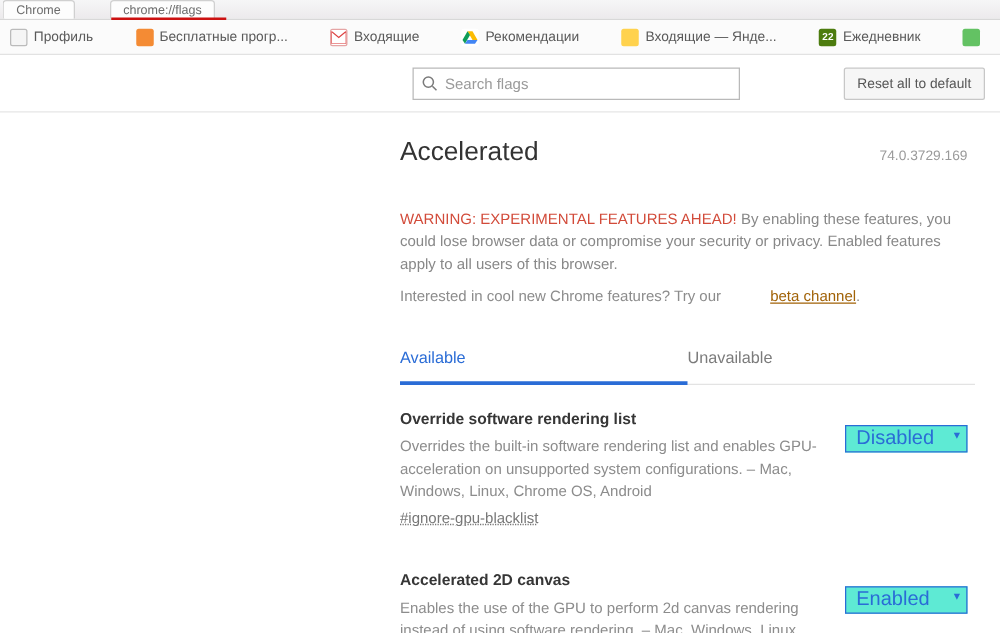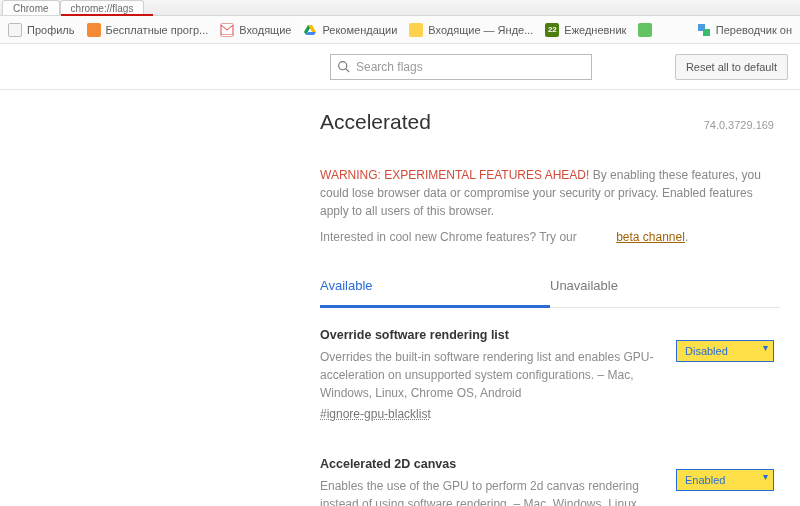--- a/index.html
+++ b/index.html
@@ -1,23 +1,23 @@
 <!DOCTYPE html>
 <html><head>
 <meta charset="utf-8">
 <style>
   * { box-sizing: border-box; margin: 0; padding: 0; }
   body { font-family: "Segoe UI", Arial, sans-serif; font-size: 13px; color: #333; background: #fff; width: 800px; }
   
   .tab-bar { height: 16px; background: linear-gradient(#f6f6f7,#eceaec); border-bottom: 1px solid #d8d8d8; display:flex; align-items:flex-end; padding-left:2px;}
   .tab { height: 15px; background:#fdfdfd; border:1px solid #d0d0d0; border-bottom:none; border-top-left-radius:3px; border-top-right-radius:3px; padding:0 10px; font-size:10px; color:#6b6b6b; display:flex; align-items:center; }
-  .tab.underlined { position:relative; }
+  .tab.underlined { position:relative;margin-left:28px; }
   .tab.underlined::after { content:""; position:absolute; left:0; right:-10px; bottom:-1px; height:2px; background:#c11; }
   
-  .bookmarks { height: 28px; display:flex; align-items:center; gap:12px; padding:0 8px; border-bottom:1px solid #e2e2e2; background:#fbfbfb; font-size:11px; color:#5a5a5a; overflow:hidden;}
+  .bookmarks { height: 28px; display:flex; align-items:center; gap:34px; padding:0 8px; border-bottom:1px solid #e2e2e2; background:#fbfbfb; font-size:11px; color:#5a5a5a; overflow:hidden;}
   .bm { display:flex; align-items:center; gap:5px; white-space:nowrap; }
   .ic { width:14px; height:14px; border-radius:2px; display:flex; align-items:center; justify-content:center; font-size:8px; font-weight:bold; color:#fff; }
   .ic.doc{background:#f5f5f5;border:1px solid #bbb;}
   .ic.rss{background:#f48b34;}
   .ic.gm{background:#fff;border:1px solid #e5a5a5;}
   .ic.gm svg{width:12px;height:10px;}
   .ic.gd{background:#fff;}
   .ic.ym{background:#ffd24d;}
   .ic.cal{background:#4d7c0f;}
   .ic.sq{background:#63c263;}
@@ -39,21 +39,21 @@
   .interest a{ color:#a16207; text-decoration:underline;margin-left:36px;}
   
   .tabs{ display:flex; border-bottom:1px solid #e3e3e3; margin-top:24px;}
   .tabs .t{ flex:1; padding:10px 0 12px; font-size:13px; color:#7b7b7b;}
   .tabs .t.active{ color:#2a6cd6; border-bottom:3px solid #2a6cd6; margin-bottom:-1px;}
   
   .flag{ display:flex; gap:14px; padding:18px 6px 14px 0; }
   .flag .left{ flex:1; font-size:12px; color:#8c8c8c; line-height:1.5;}
   .flag .left .nm{ color:#363636; font-size:12.5px; font-weight:600; display:block; margin-bottom:3px;}
   .flag .left .hash{ color:#777; text-decoration:underline dotted; margin-top:3px; display:inline-block;}
-  .sel{ width:98px; height:22px; border:1px solid #2a6cd6; color:#2a6cd6; background:#fde047; font-size:11px; padding:0 20px 0 8px; appearance:none; position:relative; margin-top:14px;}
+  .sel{ width:98px; height:22px; border:1px solid #2a6cd6; color:#2a6cd6; background:#5eead4; font-size:16px; padding:0 20px 0 8px; appearance:none; position:relative; margin-top:14px;}
   .sel-wrap{position:relative; align-self:flex-start;}
   .sel-wrap::after{content:"▾"; position:absolute; right:6px; top:16px; color:#2a6cd6; font-size:10px; pointer-events:none;}
 </style>
 </head>
 <body>
 
 <div class="tab-bar">
   <div class="tab">Chrome</div>
   <div class="tab underlined">chrome://flags</div>
 </div>

